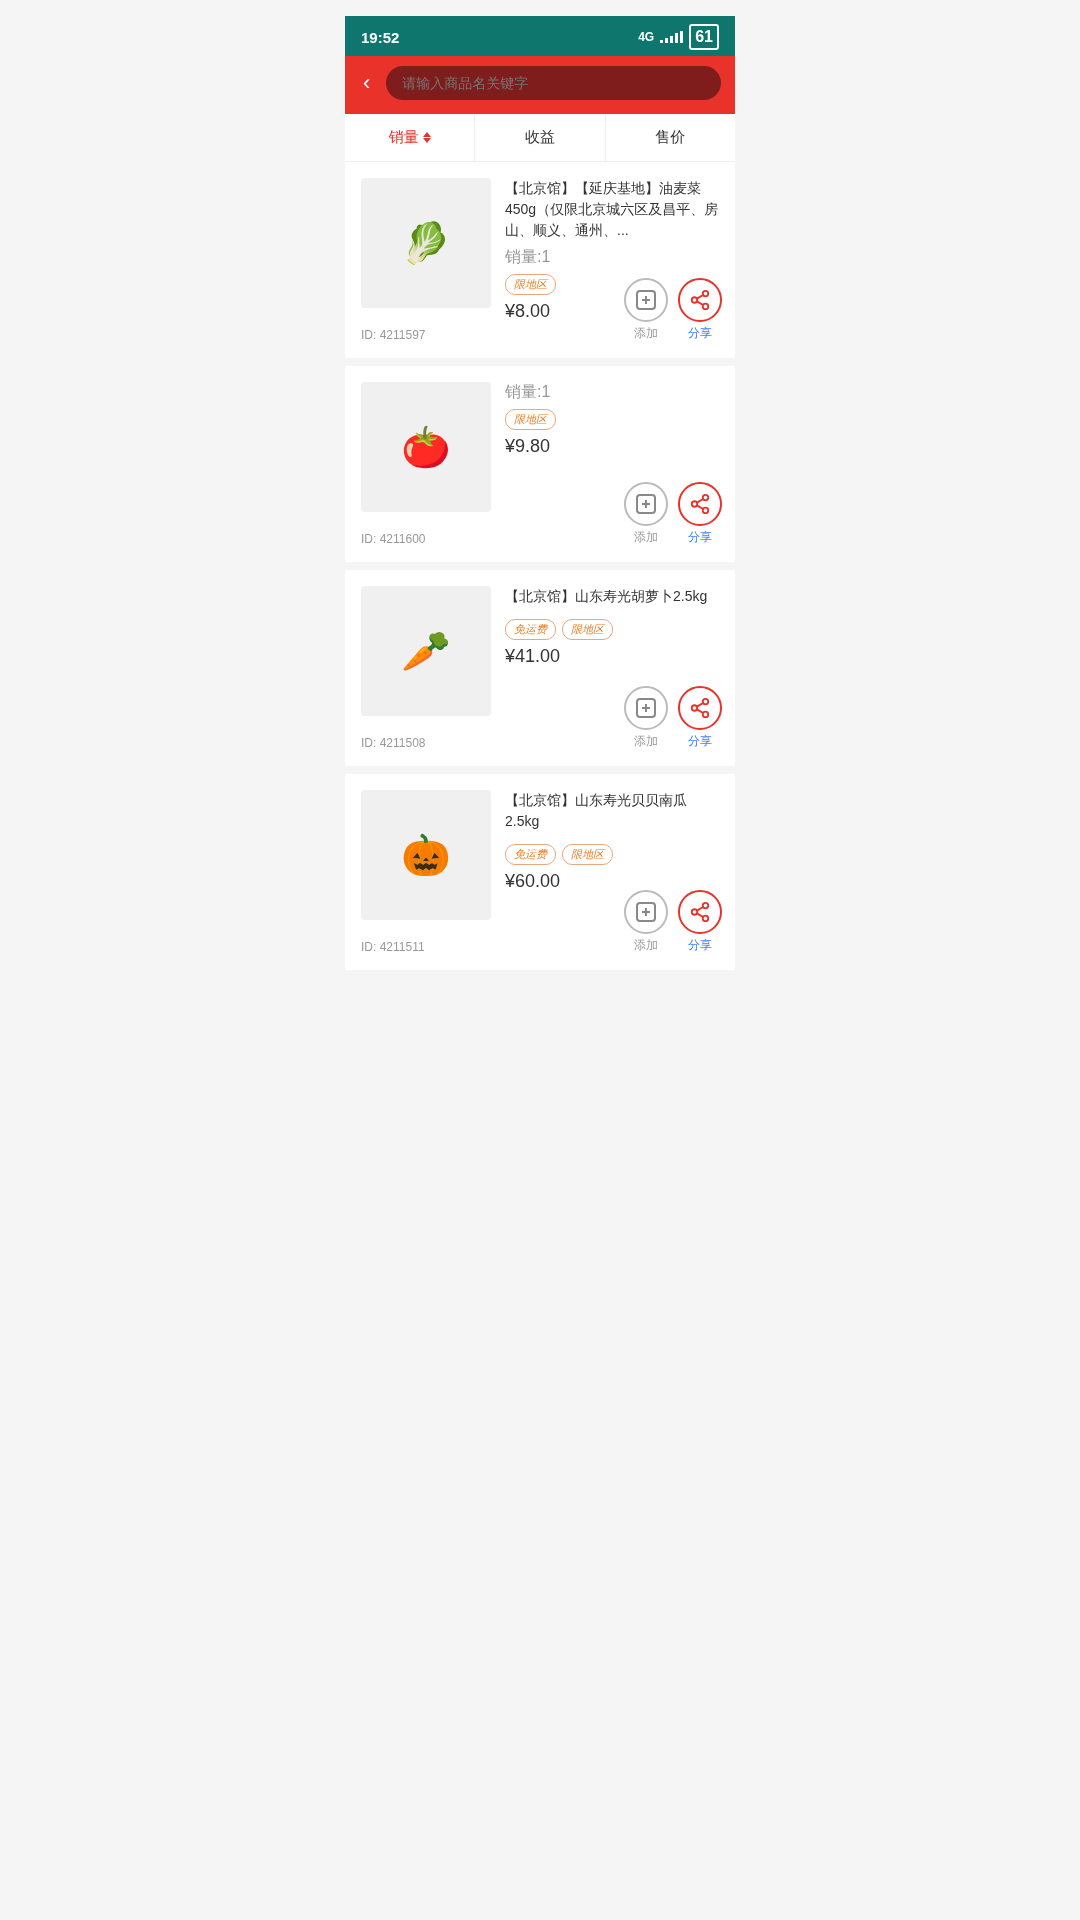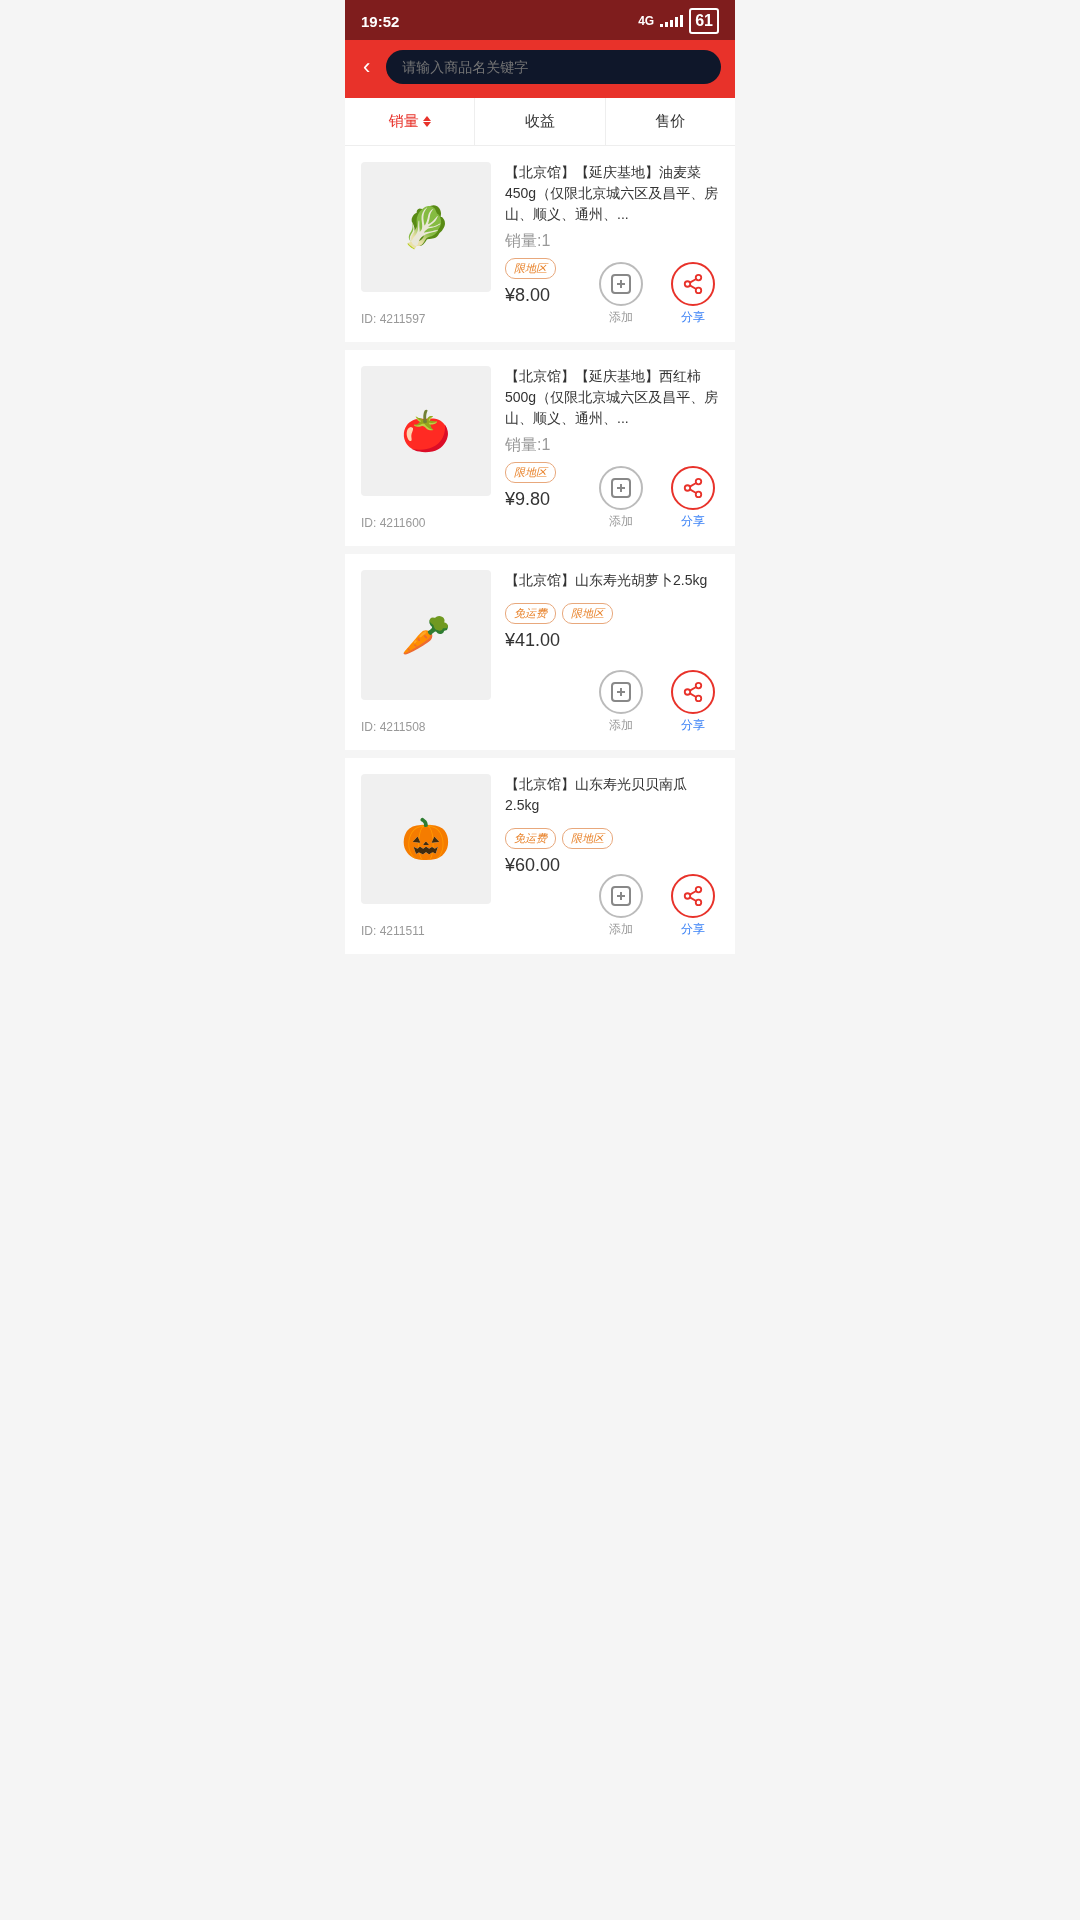--- a/index.html
+++ b/index.html
@@ -7,28 +7,29 @@
     body {
       font-family: -apple-system, 'PingFang SC', 'Microsoft YaHei', sans-serif;
       background: #f5f5f5;
       width: 390px;
       margin: 0 auto;
       min-height: 100vh;
     }
 
     
     .status-bar {
-      background: #7f1d1d;
+      background: #0f766e;
       display: flex;
       justify-content: space-between;
       align-items: center;
       padding: 8px 16px 6px;
       color: white;
       font-size: 15px;
       font-weight: 600;
+      margin-top: 16px;
     }
     .status-right {
       display: flex;
       align-items: center;
       gap: 6px;
       font-size: 12px;
     }
     .battery {
       border: 2px solid white;
       border-radius: 3px;
@@ -59,21 +60,21 @@
     .back-btn {
       color: white;
       font-size: 22px;
       font-weight: 300;
       cursor: pointer;
       line-height: 1;
       padding: 4px;
     }
     .search-bar {
       flex: 1;
-      background: #0f172a;
+      background: #7f1d1d;
       border-radius: 20px;
       padding: 9px 16px;
       display: flex;
       align-items: center;
     }
     .search-bar input {
       border: none;
       outline: none;
       font-size: 14px;
       color: #999;
@@ -194,24 +195,24 @@
       color: #333;
       font-weight: 500;
     }
     .product-id {
       font-size: 12px;
       color: #999;
       margin-top: 20px;
     }
     .action-btns {
       position: absolute;
-      right: 20px;
+      right: 13px;
       bottom: 16px;
       display: flex;
-      gap: 28px;
+      gap: 10px;
       align-items: center;
       text-align: center;
     }
     .btn-add, .btn-share {
       display: flex;
       flex-direction: column;
       align-items: center;
       gap: 3px;
       cursor: pointer;
     }
@@ -335,21 +336,20 @@
   </div>
 
   <div class="product-item">
     <div style="display:flex;flex-direction:column;align-items:flex-start;">
       <div class="product-img">
         <div class="product-img-placeholder">🍅</div>
       </div>
       <div class="product-id">ID: <span>4211600</span></div>
     </div>
     <div class="product-info">
-      <div class="product-title">【北京馆】【延庆基地】西红柿500g（仅限北京城六区及昌平、房山、顺义、通州、...</div>
       <div class="product-sales">销量:1</div>
       <div class="tag-row">
         <span class="tag tag-region">限地区</span>
       </div>
       <div class="product-price">¥9.80</div>
     </div>
     <div class="action-btns">
       <div class="btn-add">
         <div class="btn-icon add">
           <svg class="icon-add-svg" viewBox="0 0 24 24" fill="none" stroke="#888" stroke-width="2">

